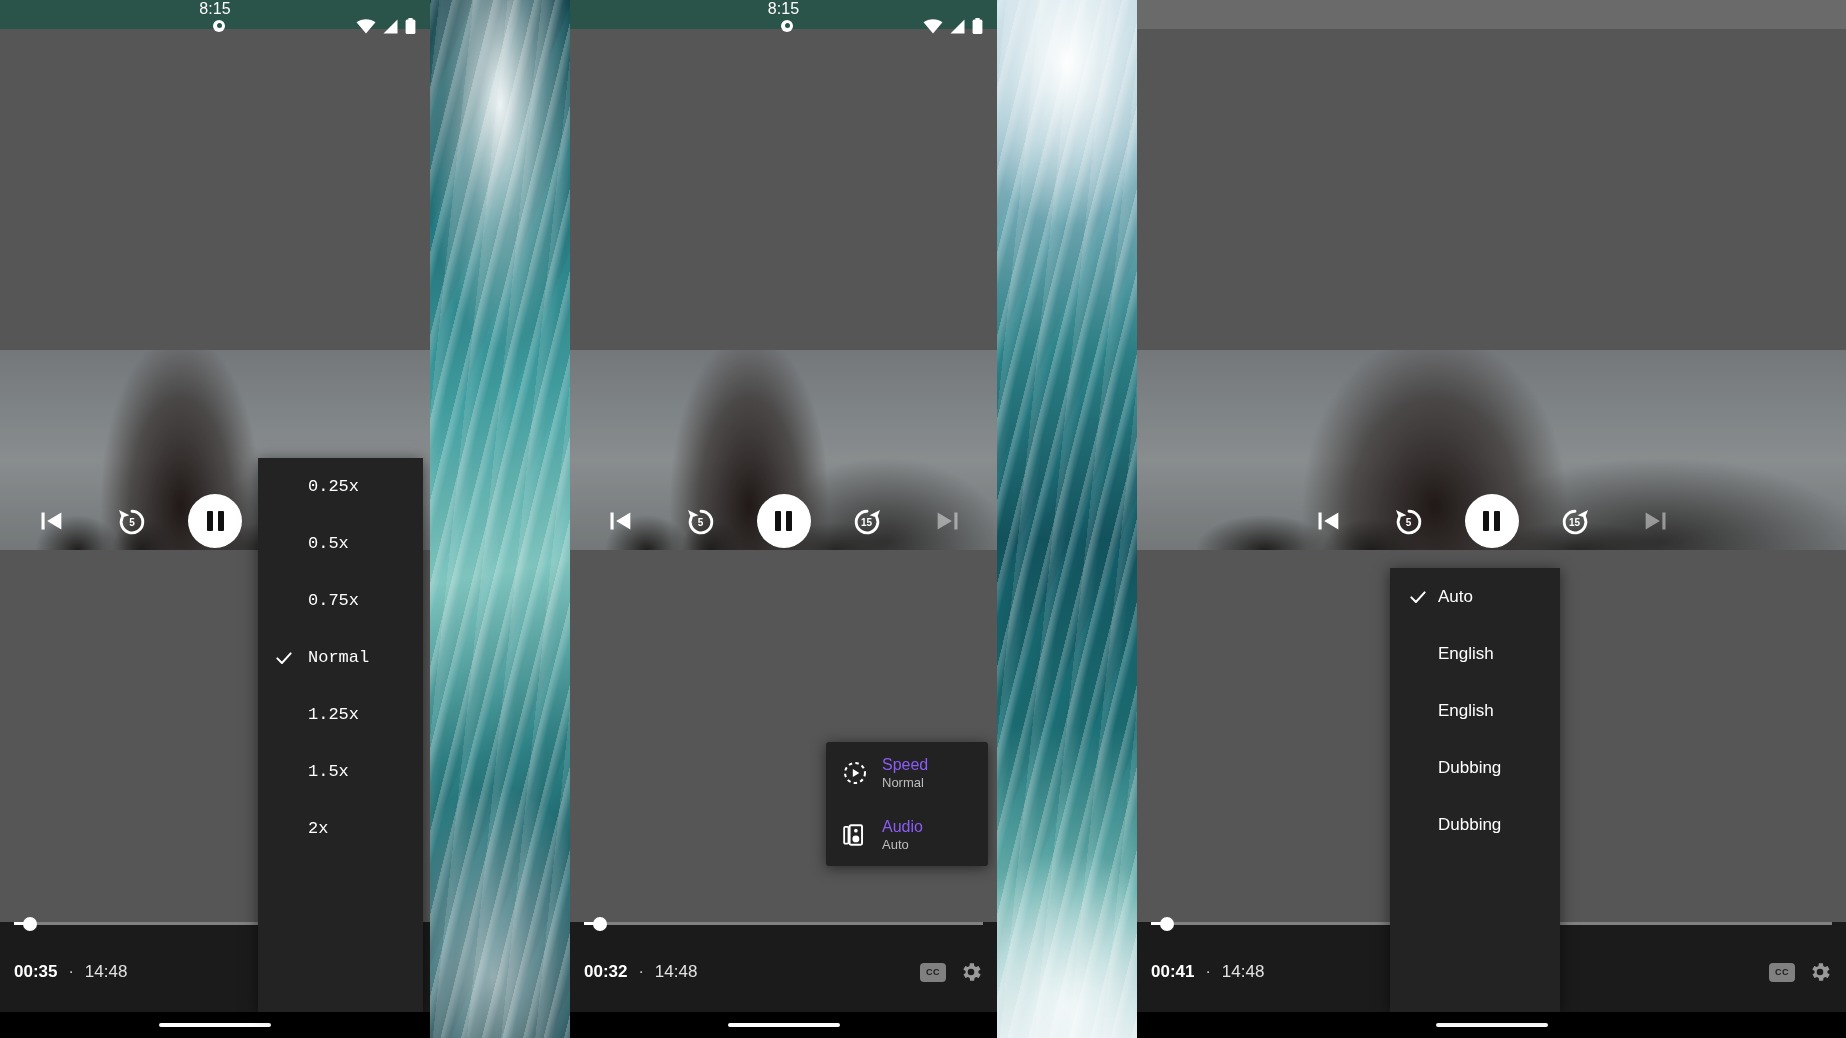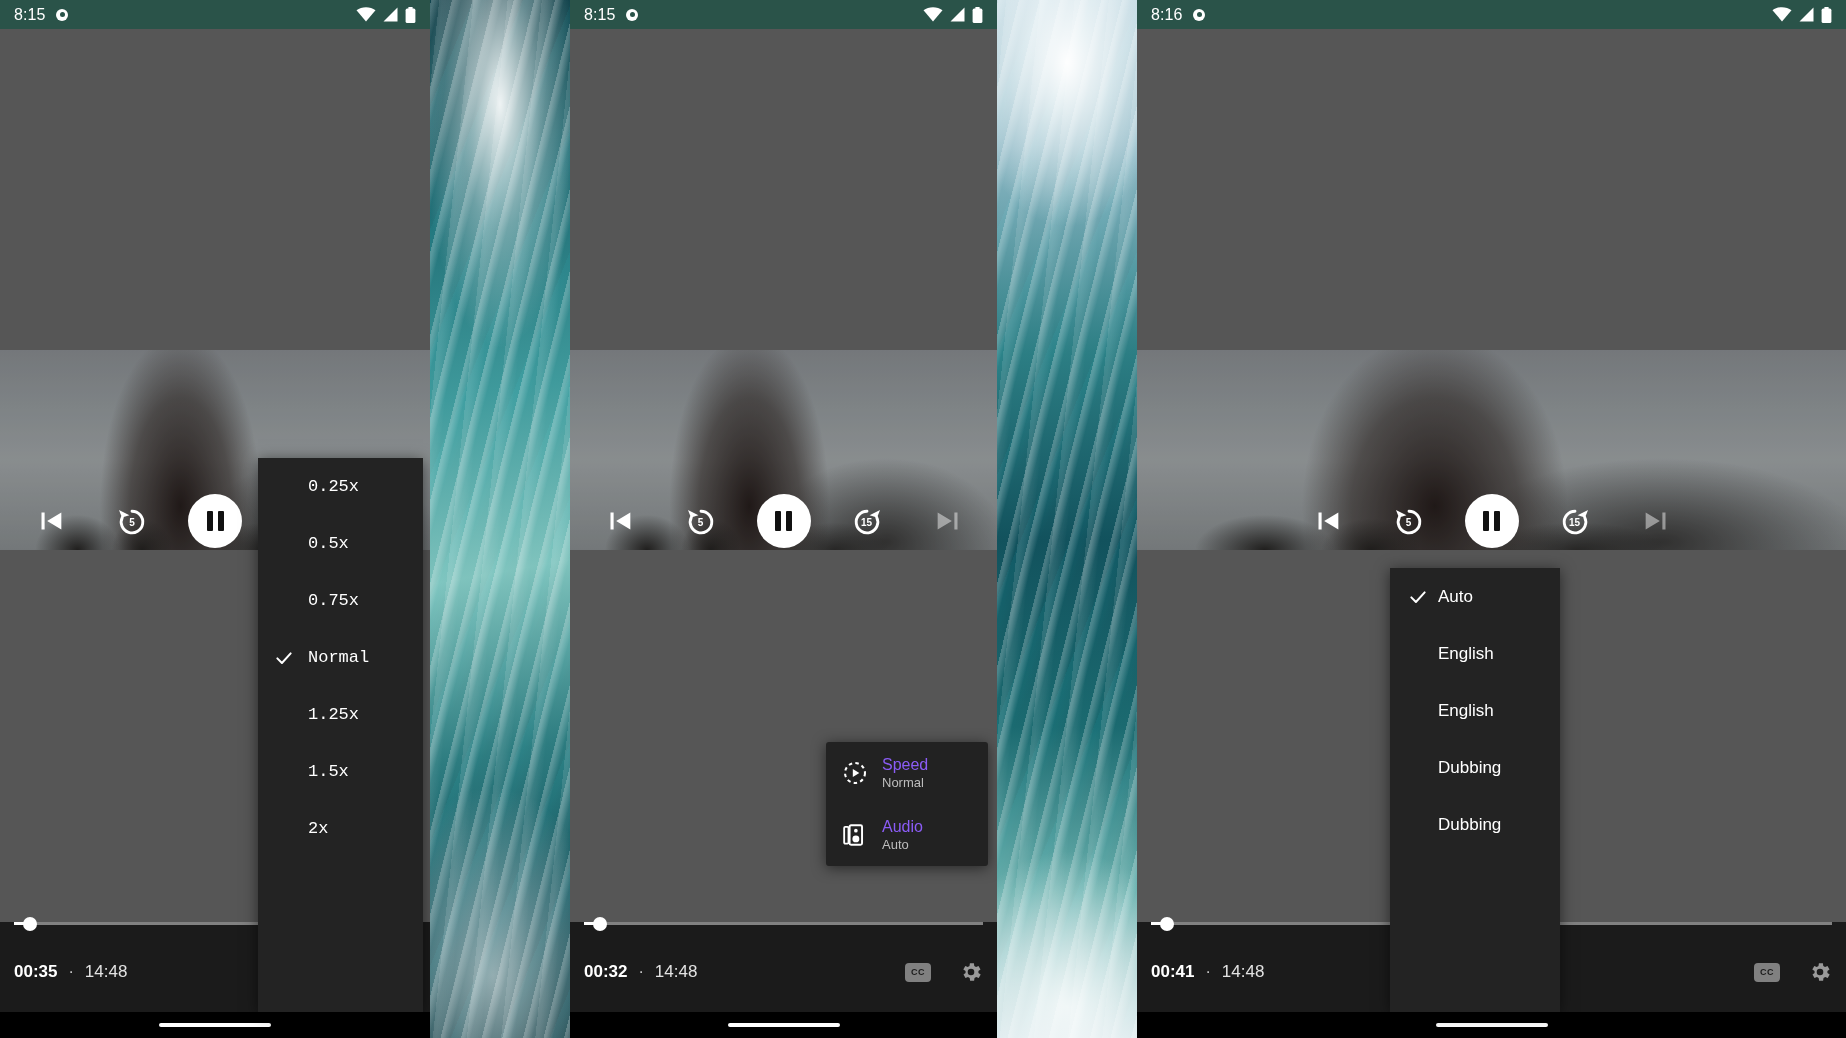--- a/index.html
+++ b/index.html
@@ -34,21 +34,21 @@
     content:""; position:absolute; inset:0;
     background: radial-gradient(ellipse 100% 22% at 50% 6%, rgba(255,255,255,.98) 0%, rgba(255,255,255,.45) 40%, rgba(255,255,255,0) 72%),
                 radial-gradient(ellipse 120% 20% at 50% 97%, rgba(255,255,255,.8) 0%, rgba(255,255,255,0) 75%);
   }
 
   
   .phone { position: relative; height: 1038px; overflow: hidden; background:#6a6a6a; flex: none; }
 
   .statusbar{
     position:relative; height:29px; background:#2a5349; color:#fff;
-    display:flex; align-items:center; padding:0 14px; z-index:30;
+    display:flex; align-items:center; padding:0 14px; z-index:30;flex-direction:column;
   }
   .sb-time{ font-size:16px; letter-spacing:.1px; }
   .sb-dot-icon{ margin-left:9px; width:16px; height:16px; position:relative; }
   .sb-dot-icon::before{
     content:""; position:absolute; left:1px; top:2px; width:12px; height:12px;
     border-radius:50%; background:#fff;
   }
   .sb-dot-icon::after{
     content:""; position:absolute; left:5px; top:5px; width:5px;height:5px;
     border-radius:50%; background:#2a5349;
@@ -104,21 +104,21 @@
     position:absolute; top:-1px; width:14px; height:14px; border-radius:50%; background:#fff;
     transform:translateX(-50%); cursor:pointer;
   }
   .timeline-row{
     position:absolute; left:0; right:0; top:30px; height:40px;
     display:flex; align-items:center; padding:0 14px;text-align:center;
   }
   .time-cur{ color:#fff; font-size:17px; font-weight:bold; }
   .time-sep{ color:#cfcfcf; font-size:16px; margin:0 11px; }
   .time-dur{ color:#e3e3e3; font-size:17px; }
-  .br-icons{ margin-left:auto; display:flex; align-items:center; gap:28px; }
+  .br-icons{ margin-left:auto; display:flex; align-items:center; gap:13px; }
   .cc-icon{
     width:26px; height:19px; border-radius:4px; background:#808080;
     display:flex; align-items:center; justify-content:center;
     font-size:9px; font-weight:bold; color:#1b1b1b; letter-spacing:.5px; cursor:pointer;
   }
   .navbar{
     position:absolute; left:0; right:0; bottom:0; height:26px; background:#000; z-index:20;
     display:flex; align-items:center; justify-content:center;
   }
   .nav-pill{ width:112px; height:3.5px; border-radius:2px; background:#fff; }
@@ -376,36 +376,20 @@
 
     <div class="navbar">
       <div class="nav-pill"></div>
     </div>
   </div>
 
   <div class="wave w2" style="width:140px"></div>
 
   <div class="phone" style="width:709px">
 
-    <div class="statusbar">
-      <span class="sb-time">8:16</span>
-      <span class="sb-dot-icon"></span>
-      <span class="sb-right">
-        <svg width="20" height="15" viewBox="0 0 20 15">
-            <path d="M10 14.5 0.5 3.2C3.2 1.2 6.5 0.2 10 0.2s6.8 1 9.5 3z" fill="#fff"></path>
-          </svg>
-        <svg width="17" height="15" viewBox="0 0 17 15">
-            <path d="M15.5 0.5v14H1.5z" fill="#fff"></path>
-          </svg>
-        <svg width="11" height="16" viewBox="0 0 11 16">
-            <rect x="3.4" y="0" width="4.2" height="2" fill="#fff"></rect>
-            <rect x="0.6" y="1.6" width="9.8" height="14.4" rx="1.6" fill="#fff"></rect>
-          </svg>
-      </span>
-    </div>
 
     <div class="video">
       <div class="poster">
           <div class="rock"></div>
         </div>
       <div class="scrim"></div>
 
       <div class="transport">
         <button class="tbtn">
           <svg width="34" height="34" viewBox="0 0 24 24" fill="#fff">

